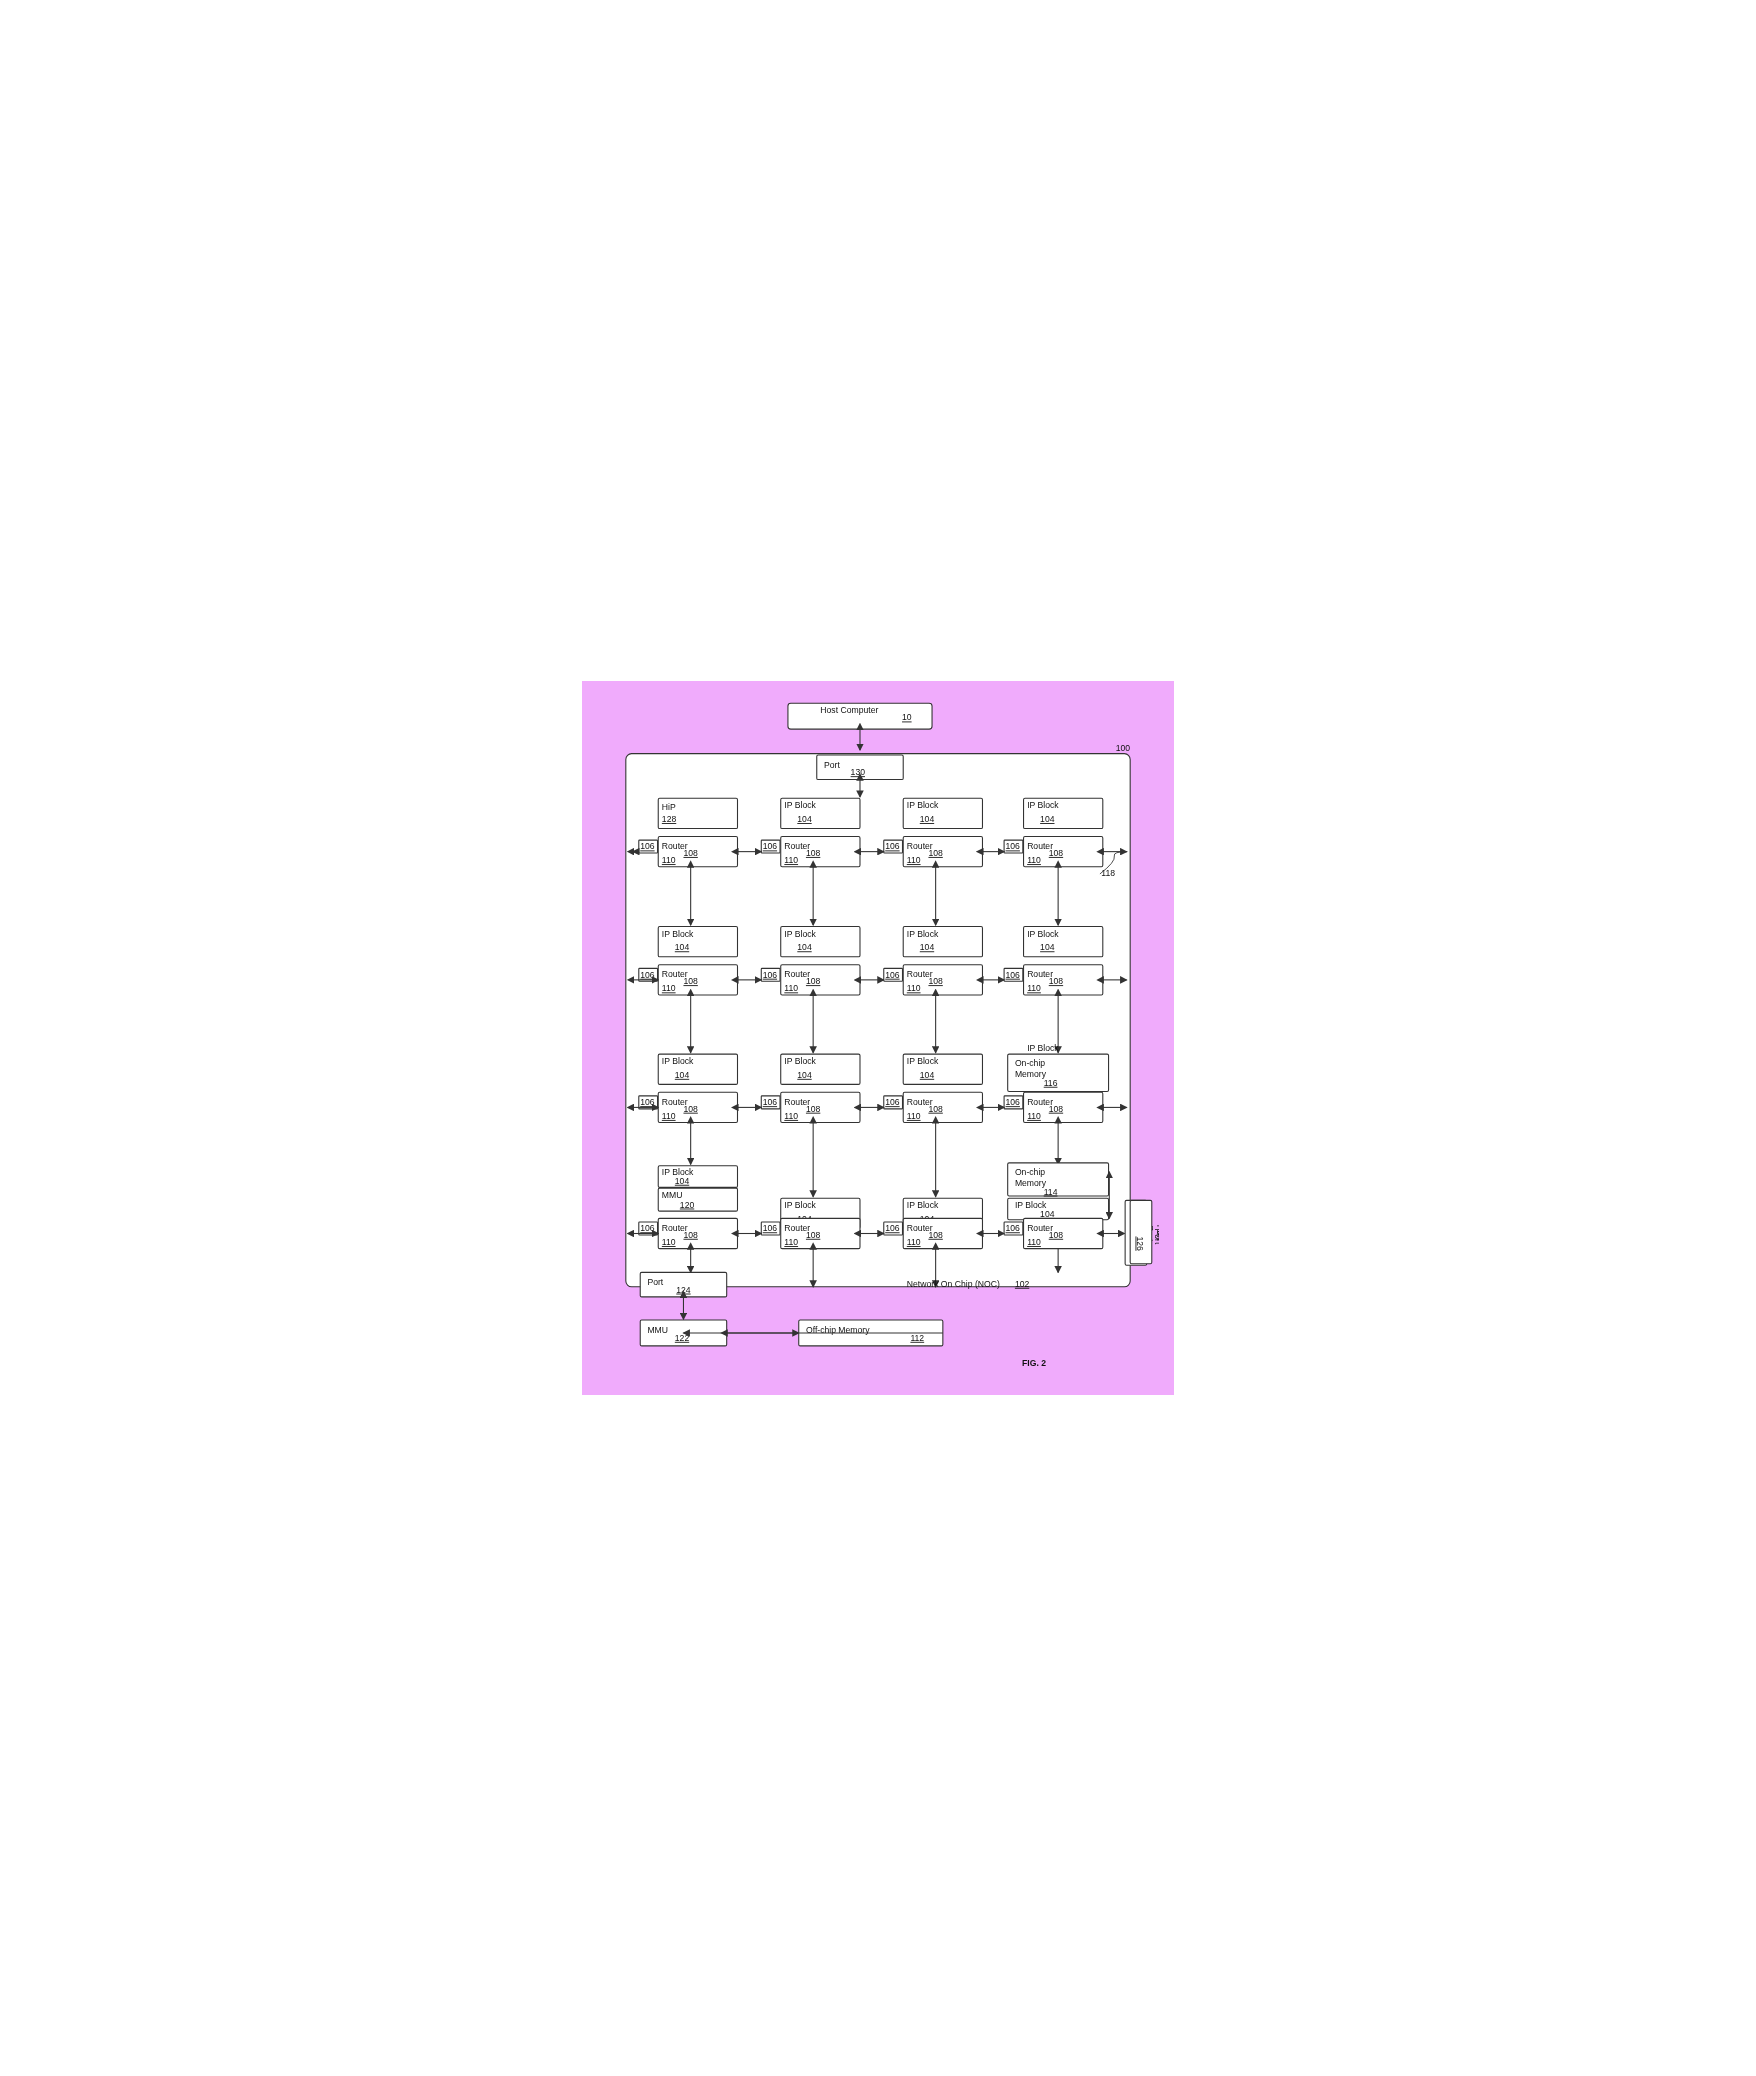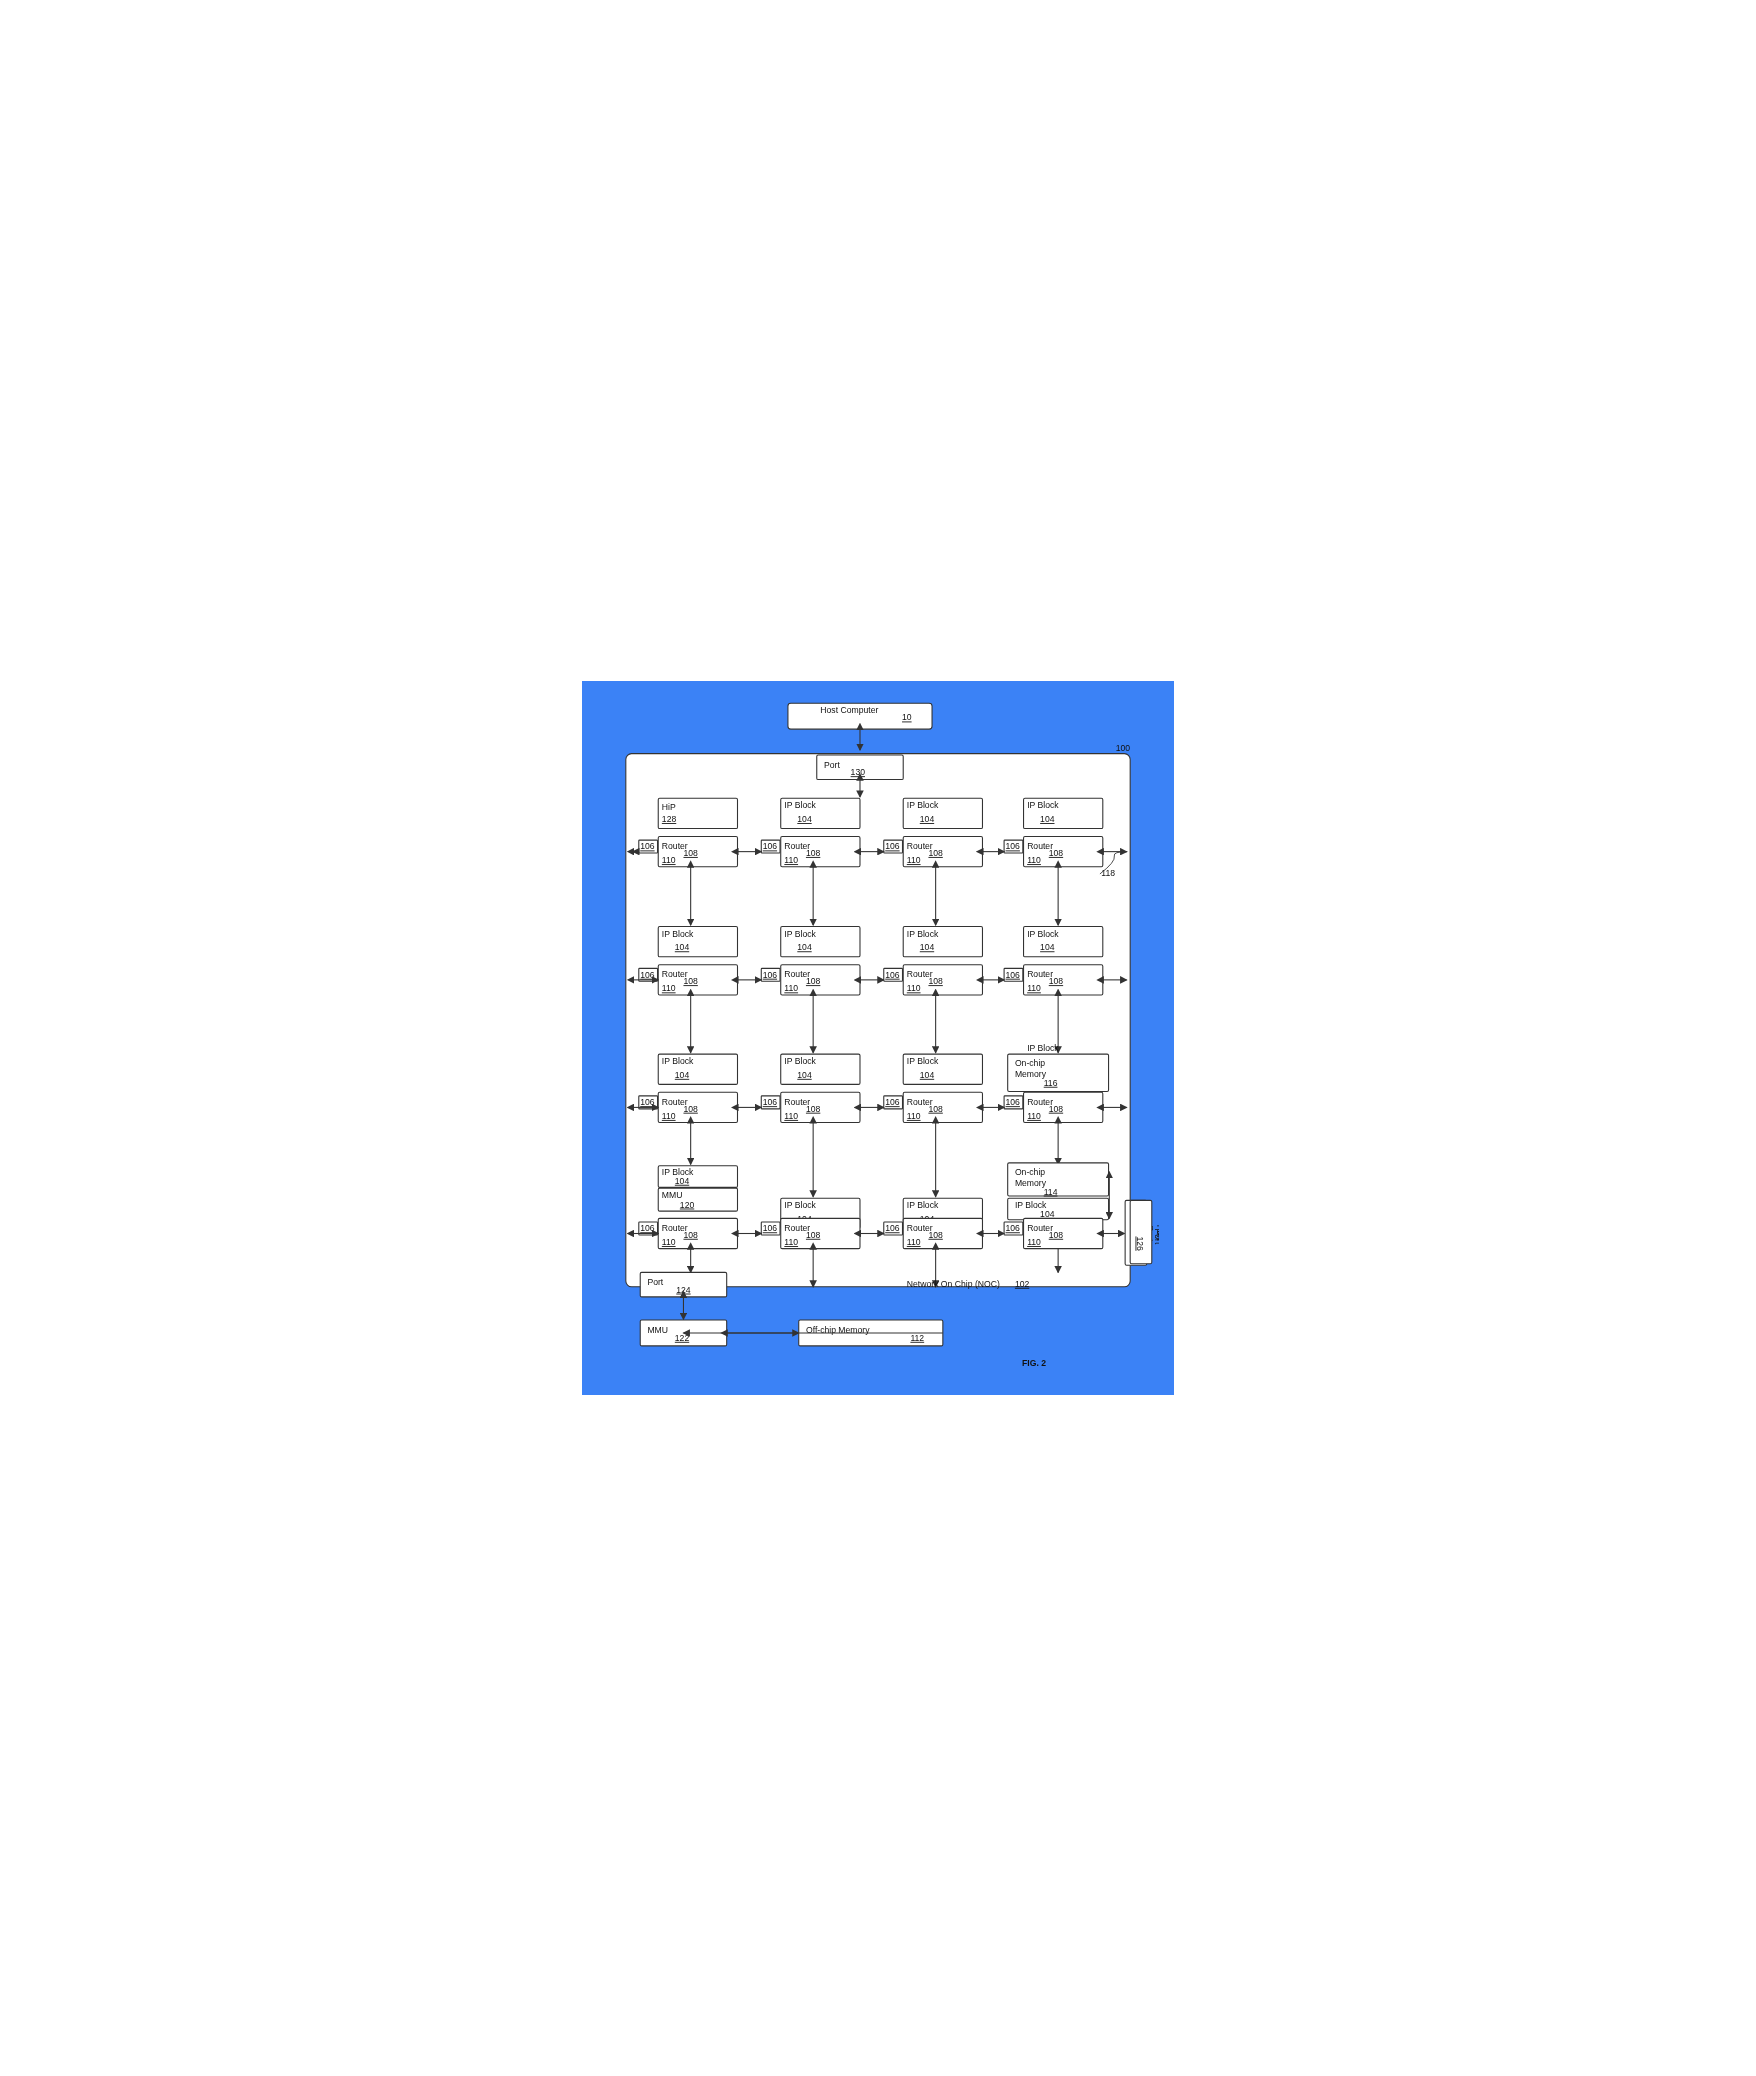--- a/index.html
+++ b/index.html
@@ -7,21 +7,21 @@
       background: #fff;
       font-family: Arial, sans-serif;
       display: flex;
       justify-content: center;
       align-items: center;
       min-height: 100vh;
       padding: 15px;
     }
     .page-container {
       width: 592px;
-      background: #3b82f6;
+      background: #f0abfc;
       position: relative;
       padding: 15px;
     }
 
     
     svg {
       display: block;
       width: 100%;
     }
   </style>

